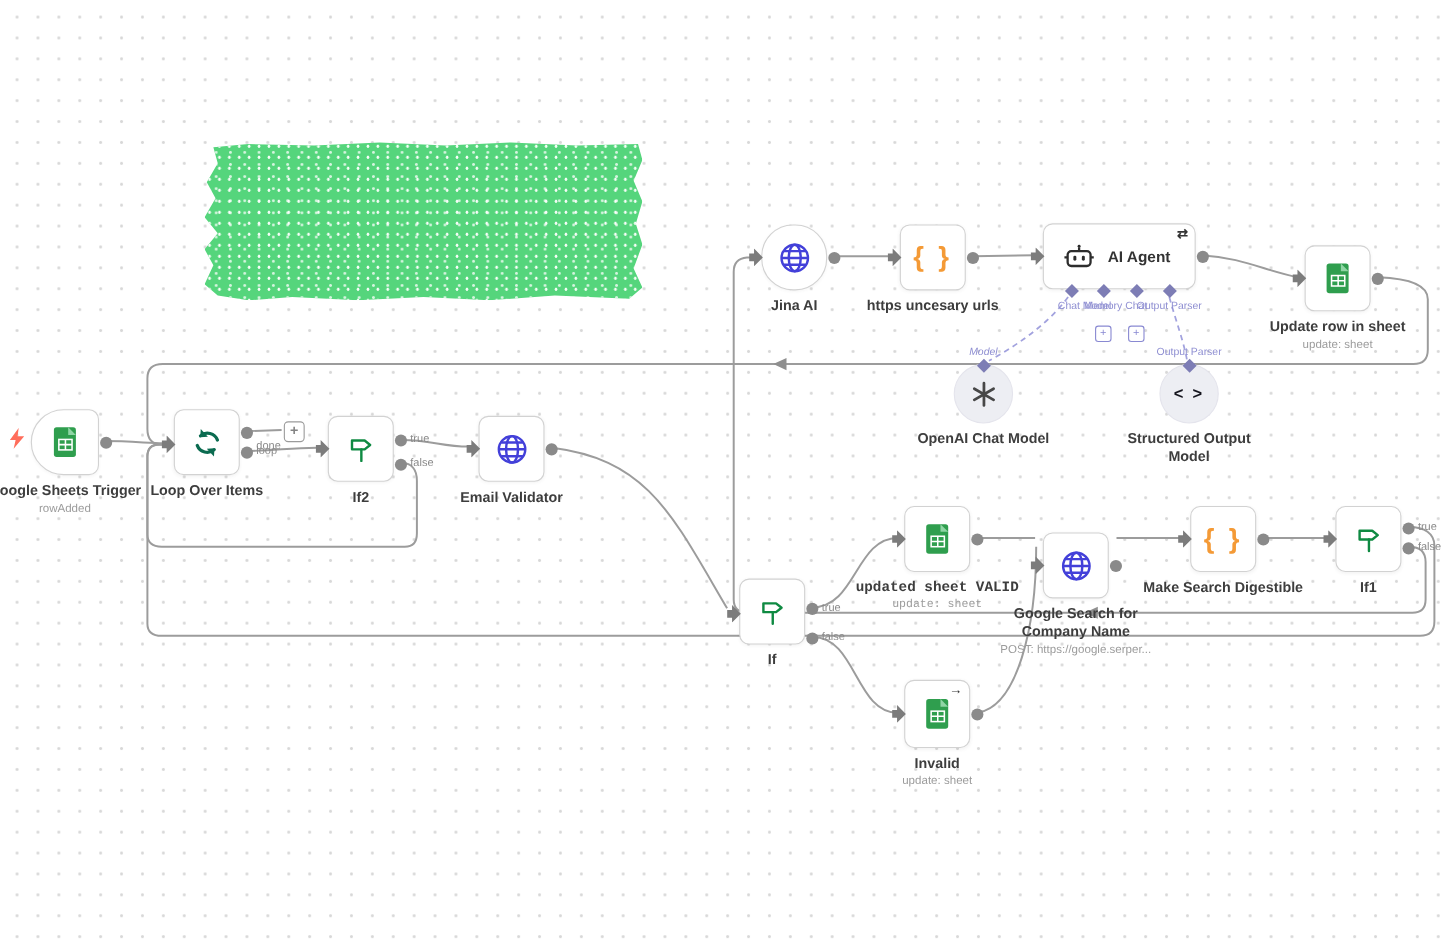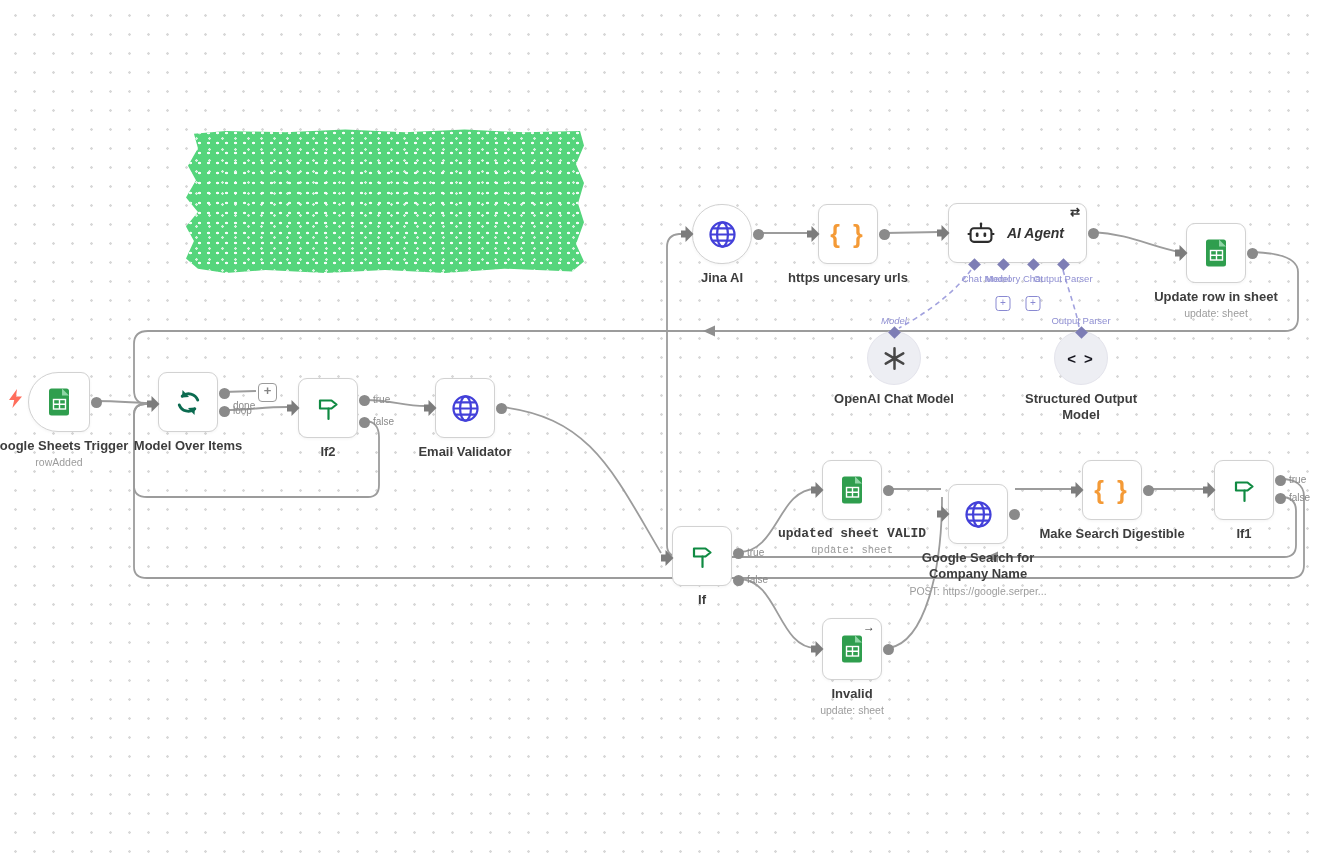--- a/index.html
+++ b/index.html
@@ -92,21 +92,21 @@
           <svg width="31" height="31" viewBox="0 0 32 32">
             <g fill="none" stroke="#0b6b50" stroke-width="3" stroke-linecap="round">
               <path d="M25.5,13.5 A10,10 0 0 0 9.5,9.5"></path>
               <path d="M6.5,18.5 A10,10 0 0 0 22.5,22.5"></path>
             </g>
             <path d="M9.8,3.2 L9.3,10.8 L16.5,10.3 Z" fill="#0b6b50"></path>
             <path d="M22.2,28.8 L22.7,21.2 L15.5,21.7 Z" fill="#0b6b50"></path>
           </svg>
         </div>
         <div class="node-label">
-          <div>Model Over Items</div>
+          <div>Loop Over Items</div>
         </div>
         <div class="in-port" style="left: -12px; top: 23px;"><svg width="13" height="16" viewBox="0 0 13 16">
             <path d="M0,4.5 H4.5 V0 L12.5,8 L4.5,16 V11.5 H0 Z" fill="#7c7c7c"></path>
           </svg></div>
         <span class="out-port" style="left: 60px; top: 14.5px;"></span>
         <span class="port-label" style="left: 74px; top: 27px;">done</span>
         <span class="out-port" style="left: 60px; top: 32.5px;"></span>
         <span class="port-label" style="left: 74px; top: 31.5px;">loop</span>
       </div>
       <div class="plus-node" style="left: 258px; top: 383px; width: 17px; height: 17px;">+</div>
@@ -176,21 +176,21 @@
         <div class="icon-wrap" style="left: 10px; right: auto; width: 44px;">
           <svg width="30" height="25" viewBox="0 0 28 24" fill="none" stroke="#2d2d2d" stroke-width="2">
             <rect x="4" y="7" width="20" height="13" rx="3.2"></rect>
             <path d="M14,7 V3.6"></path>
             <circle cx="14" cy="2.8" r="1.3" fill="#2d2d2d" stroke="none"></circle>
             <path d="M4,12.5 H1.2 M24,12.5 H26.8"></path>
             <rect x="9" y="11" width="2.6" height="4.4" rx="1.2" fill="#2d2d2d" stroke="none"></rect>
             <rect x="16.4" y="11" width="2.6" height="4.4" rx="1.2" fill="#2d2d2d" stroke="none"></rect>
           </svg>
         </div>
-        <div style="position: absolute; left: 58px; top: 50%; transform: translateY(-50%); font-size: 14px; font-weight: 600; color: rgb(51, 51, 51); font-style: italic;">AI Agent</div>
+        <div style="position: absolute; left: 58px; top: 50%; transform: translateY(-50%); font-size: 14px; font-weight: 600; color: rgb(51, 51, 51);">AI Agent</div>
         <div class="in-port" style="left: -12px; top: 21px;"><svg width="13" height="16" viewBox="0 0 13 16">
             <path d="M0,4.5 H4.5 V0 L12.5,8 L4.5,16 V11.5 H0 Z" fill="#7c7c7c"></path>
           </svg></div>
         <span class="out-port" style="left: 139px; top: 23.5px;"></span>
         <div class="badge">⇄</div>
         <span class="diamond" style="left: 20.5px; top: 55.5px;"></span>
         <span class="diamond" style="left: 49.5px; top: 55.5px;"></span>
         <span class="diamond" style="left: 79.5px; top: 55.5px;"></span>
         <span class="diamond" style="left: 109.5px; top: 55.5px;"></span>
         <span class="mini-label" style="left: 37px; top: 69px;">Chat Model</span>

